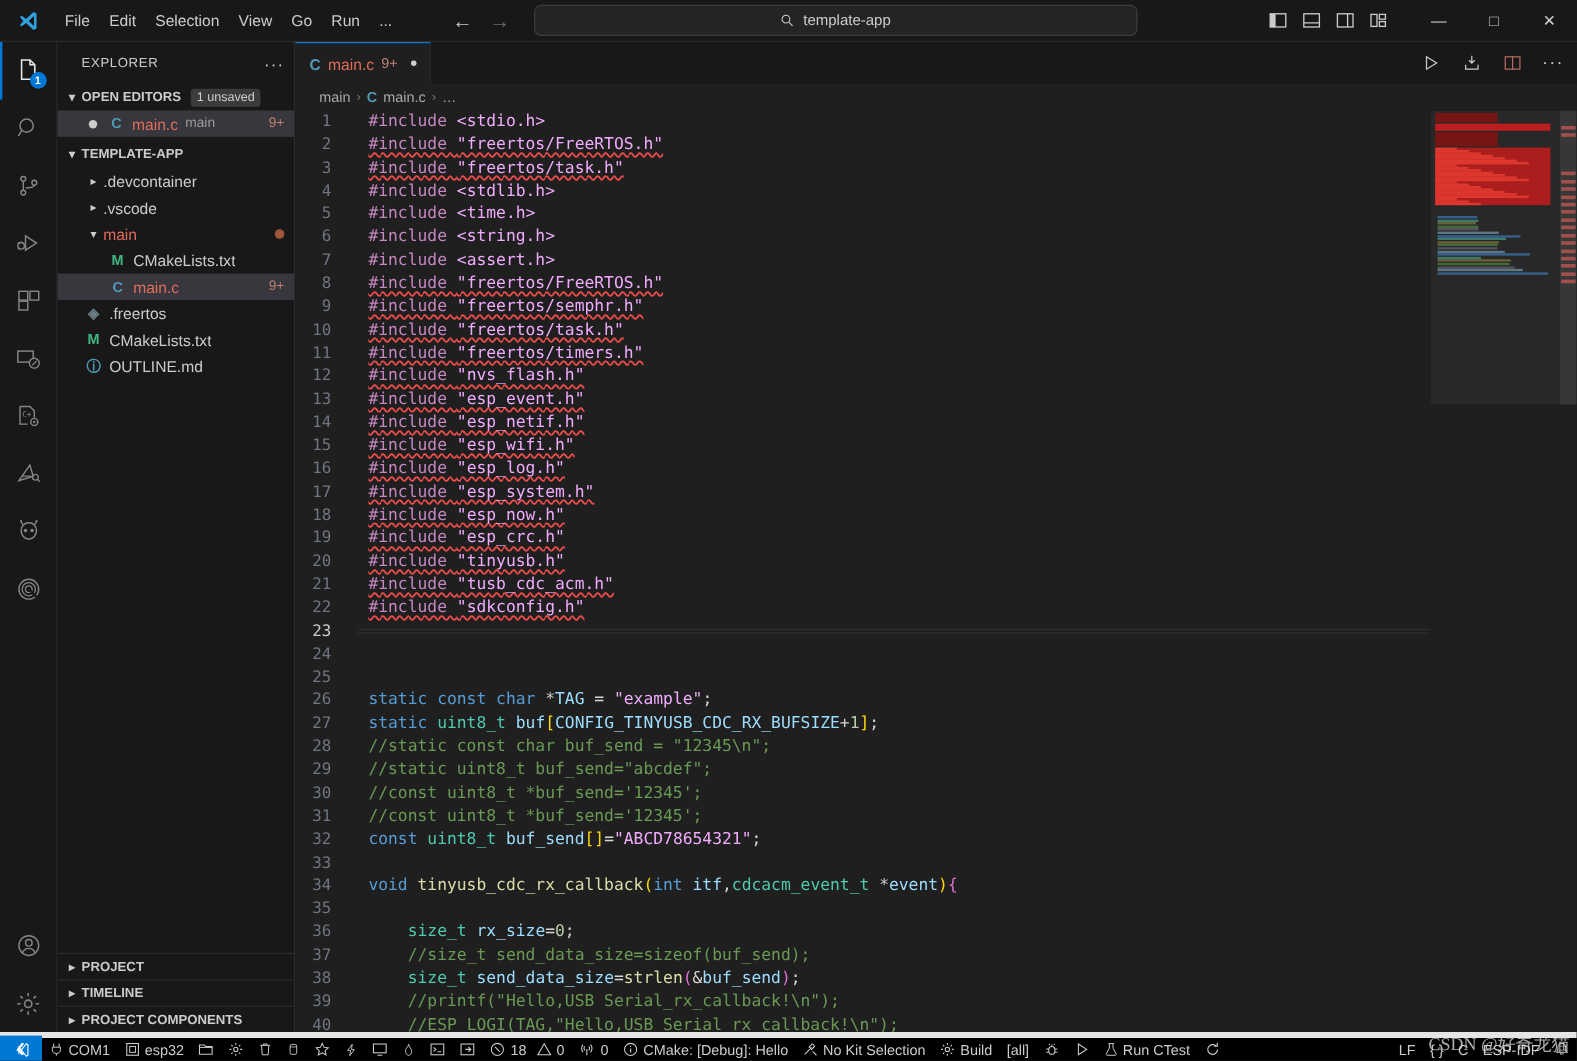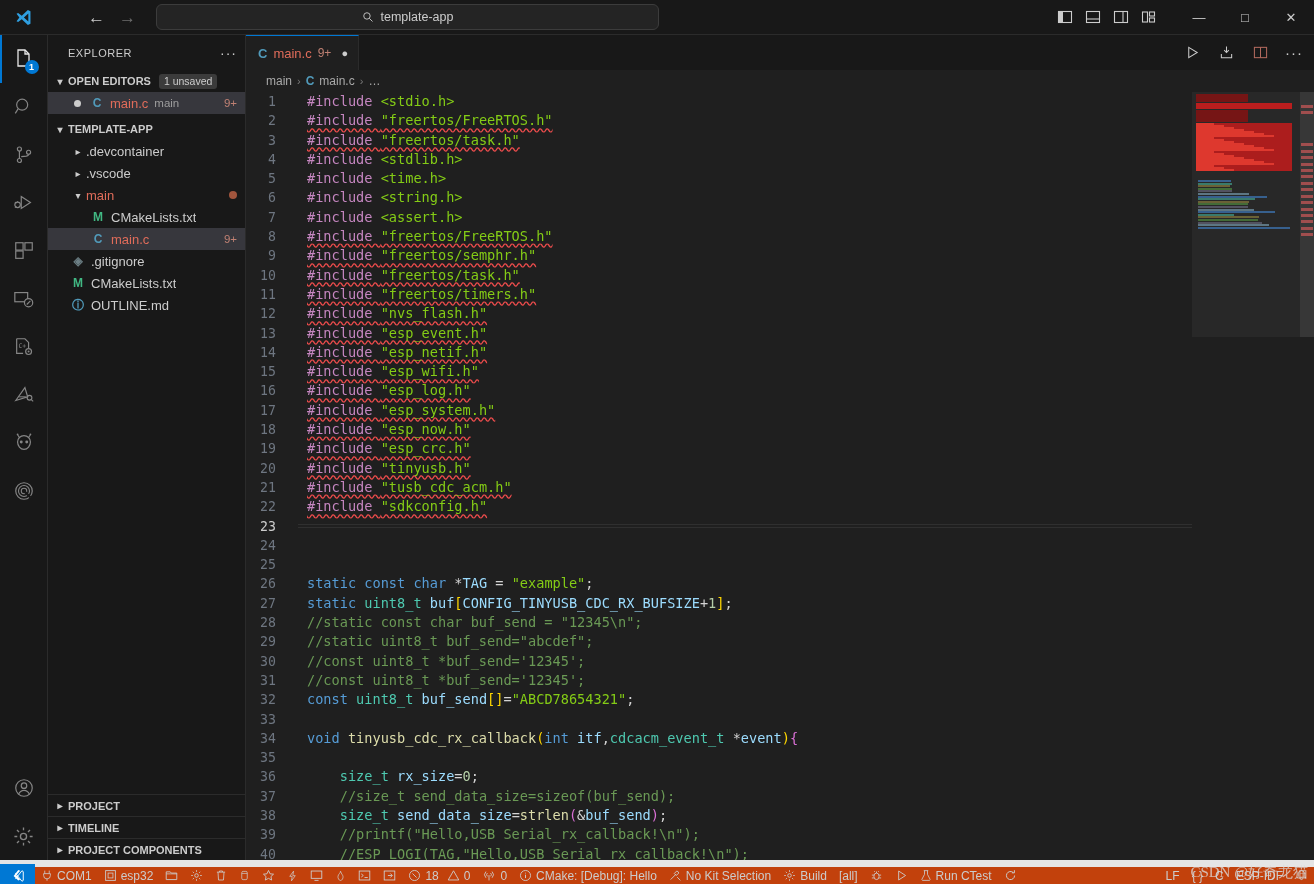--- a/index.html
+++ b/index.html
@@ -151,21 +151,21 @@
   .ln.current .txt::after {
     content: ""; position: absolute; left: 0; right: -880px; top: -2px; bottom: -2px;
     border-top: 1px solid #2f2f2f; border-bottom: 1px solid #2f2f2f; pointer-events: none;
   }
 
   
   .k  { color: #569cd6; }      
   .ty { color: #4ec9b0; }      
   .id { color: #9cdcfe; }      
   .fn { color: #dcdcaa; }      
-  .st { color: #84cc16; }      
+  .st { color: #f0abfc; }      
   .cm { color: #6a9955; }      
   .pp { color: #c586c0; }      
   .nm { color: #b5cea8; }      
   .br { color: #ffd700; }      
   .br2{ color: #da70d6; }      
   .op { color: #d4d4d4; }
   .sq {
     text-decoration: underline wavy #f14c4c;
     text-decoration-skip-ink: none;
     text-underline-offset: 2px;
@@ -182,22 +182,22 @@
   }
   
   .overview {
     width: 14px; flex: 0 0 14px; background: #1f1f1f; position: relative;
   }
   .ov-mark { position: absolute; left: 1px; width: 12px; height: 3px; background: #f14c4c; }
   .ov-scrollbar { position: absolute; left: 0; width: 14px; background: #4f4f4f; opacity: .5; }
 
   
   .statusbar {
-    height: 24px; background: #c2410c; display: flex; align-items: center;
-    flex: 0 0 24px; font-size: 12px; color: #cccccc; border-top: 7px solid #e5e5e5;
+    height: 24px; background: #000000; display: flex; align-items: center;
+    flex: 0 0 24px; font-size: 12px; color: #cccccc; border-top: 5px solid #e5e5e5;
     position: relative;
     justify-content: flex-end;
   }
   .sb-remote {
     width: 35px; height: 24px; background: #0078d4; display: flex; align-items: center;
     justify-content: center; color: #fff;
   }
   .sb-item {
     display: flex; align-items: center; gap: 4px; padding: 0 6px; height: 24px;
     white-space: nowrap;
@@ -213,20 +213,29 @@
 </head>
 <body>
 
 <div id="app">
 
   <div class="titlebar">
     <div class="vscode-logo">
       <svg width="19" height="19" viewBox="0 0 24 24">
         <path fill="#2f9fe0" d="M17.5 2.5L9.8 9.9 5.2 6.4 3.2 7.4l3.6 4.6-3.6 4.6 2 1 4.6-3.5 7.7 7.4 3.3-1.6V4.1L17.5 2.5zm.6 4.3v10.4l-5.6-5.2 5.6-5.2z"></path>
       </svg>
+    </div>
+    <div class="menu">
+      <div class="menu-item">File</div>
+      <div class="menu-item">Edit</div>
+      <div class="menu-item">Selection</div>
+      <div class="menu-item">View</div>
+      <div class="menu-item">Go</div>
+      <div class="menu-item">Run</div>
+      <div class="menu-item">...</div>
     </div>
     <div class="nav-arrows">
       <span class="arrow">←</span>
       <span class="arrow dim">→</span>
     </div>
     <div class="command-center">
       <span>
         <svg width="12" height="12" viewBox="0 0 16 16">
             <circle cx="6.6" cy="6.6" r="4.3" fill="none" stroke="#cccccc" stroke-width="1.2"></circle>
             <line x1="9.8" y1="9.8" x2="14" y2="14" stroke="#cccccc" stroke-width="1.2"></line>
@@ -407,21 +416,21 @@
         <span class="ficon m">M</span>
         <span class="fname">CMakeLists.txt</span>
       </div>
       <div class="row selected" style="padding-left:42px;">
         <span class="ficon c">C</span>
         <span class="fname c">main.c</span>
         <span class="count">9+</span>
       </div>
       <div class="row" style="padding-left:22px;">
         <span class="ficon git">◈</span>
-        <span class="fname">.gitignore</span>
+        <span class="fname">.freertos</span>
       </div>
       <div class="row" style="padding-left:22px;">
         <span class="ficon m">M</span>
         <span class="fname">CMakeLists.txt</span>
       </div>
       <div class="row" style="padding-left:22px;">
         <span class="ficon md">ⓘ</span>
         <span class="fname">OUTLINE.md</span>
       </div>
 

